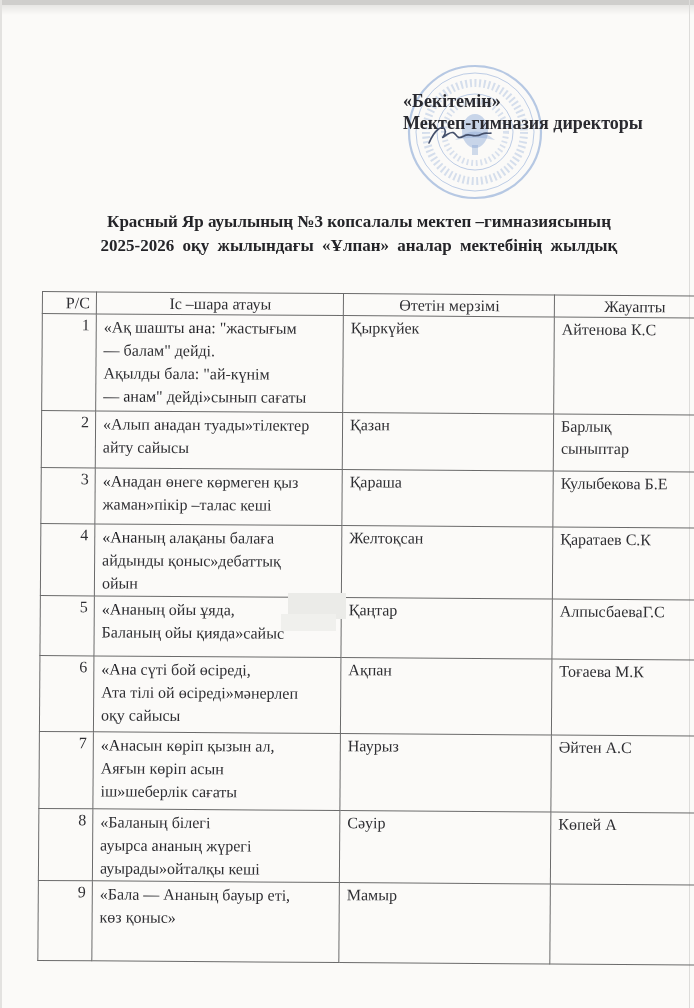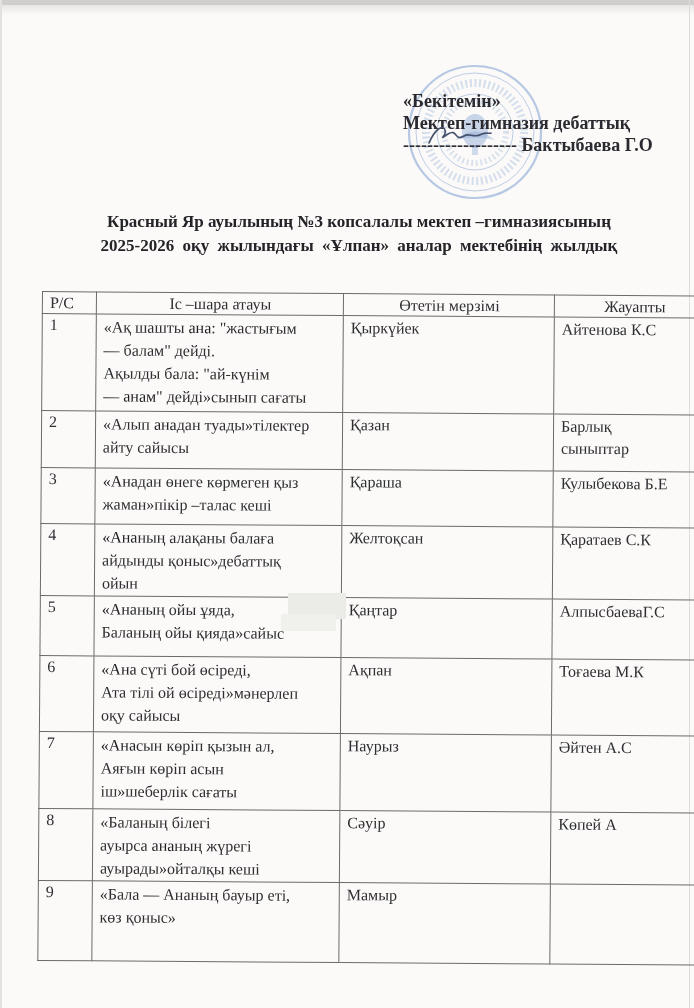--- a/index.html
+++ b/index.html
@@ -35,21 +35,21 @@
     position:absolute;left:42px;top:291px;width:616px;
     border-collapse:collapse;table-layout:fixed;
     transform:rotate(0.4deg);transform-origin:0 0;
     font-size:16px;color:#2f2f33;
   }
   table.plan td,table.plan th{
     border:1px solid #6b6b6b;vertical-align:top;
     font-weight:normal;padding:1px 6px 1px 7px;
     overflow:hidden;
   }
-  th.h-num,td.c-num{width:40px;text-align:left;padding-left:2px;padding-right:2px;}
+  th.h-num,td.c-num{width:40px;text-align:right;padding-left:2px;padding-right:2px;}
   th.h-event,td.c-event{width:233px;}
   th.h-date,td.c-date{width:197px;}
   th.h-resp,td.c-resp{width:146px;}
   thead th{height:19px;text-align:center;line-height:19px;}
   td.c-event{line-height:23px;white-space:pre-wrap;}
   td.c-date,td.c-resp{line-height:22px;white-space:pre-wrap;padding-top:3px;}
   td.c-num{line-height:20px;padding-top:2px;}
   td.c-event b{font-weight:normal;color:#1d1d22;}
 
   .smudge1{position:absolute;left:288px;top:593px;width:58px;height:26px;background:#ebebe8;}
@@ -73,22 +73,21 @@
   </g>
   <g fill="#7d9ed2">
     <ellipse cx="87" cy="86" rx="13" ry="17" opacity="0.40"></ellipse>
     <path d="M67 95 Q87 78 107 95 Q87 90 67 95 Z" opacity="0.35"></path>
     <rect x="84" y="100" width="6" height="10" opacity="0.35"></rect>
   </g>
 </svg>
 
 <div class="approval">
   <div class="line">«Бекітемін»</div>
-  <div class="line">Мектеп-гимназия дебаттық</div>
-  <div class="line">------------------- Бактыбаева Г.О</div>
+  <div class="line">Мектеп-гимназия директоры</div>
 </div>
 
 <svg class="signature" viewBox="0 0 80 30">
   <path d="M4 22 C10 8 18 3 20 9 C22 15 12 20 23 13 C33 7 29 21 39 15 C45 11 48 18 57 13 C61 11 64 13 66 12" stroke="#45506b" stroke-width="1.6" fill="none" stroke-linecap="round"></path>
 </svg>
 
 <div class="doc-title">
   <div class="t1">Красный Яр ауылының №3 копсалалы мектеп –гимназиясының</div>
   <div class="t2">2025-2026 оқу жылындағы «Ұлпан» аналар мектебінің жылдық</div>
 </div>

